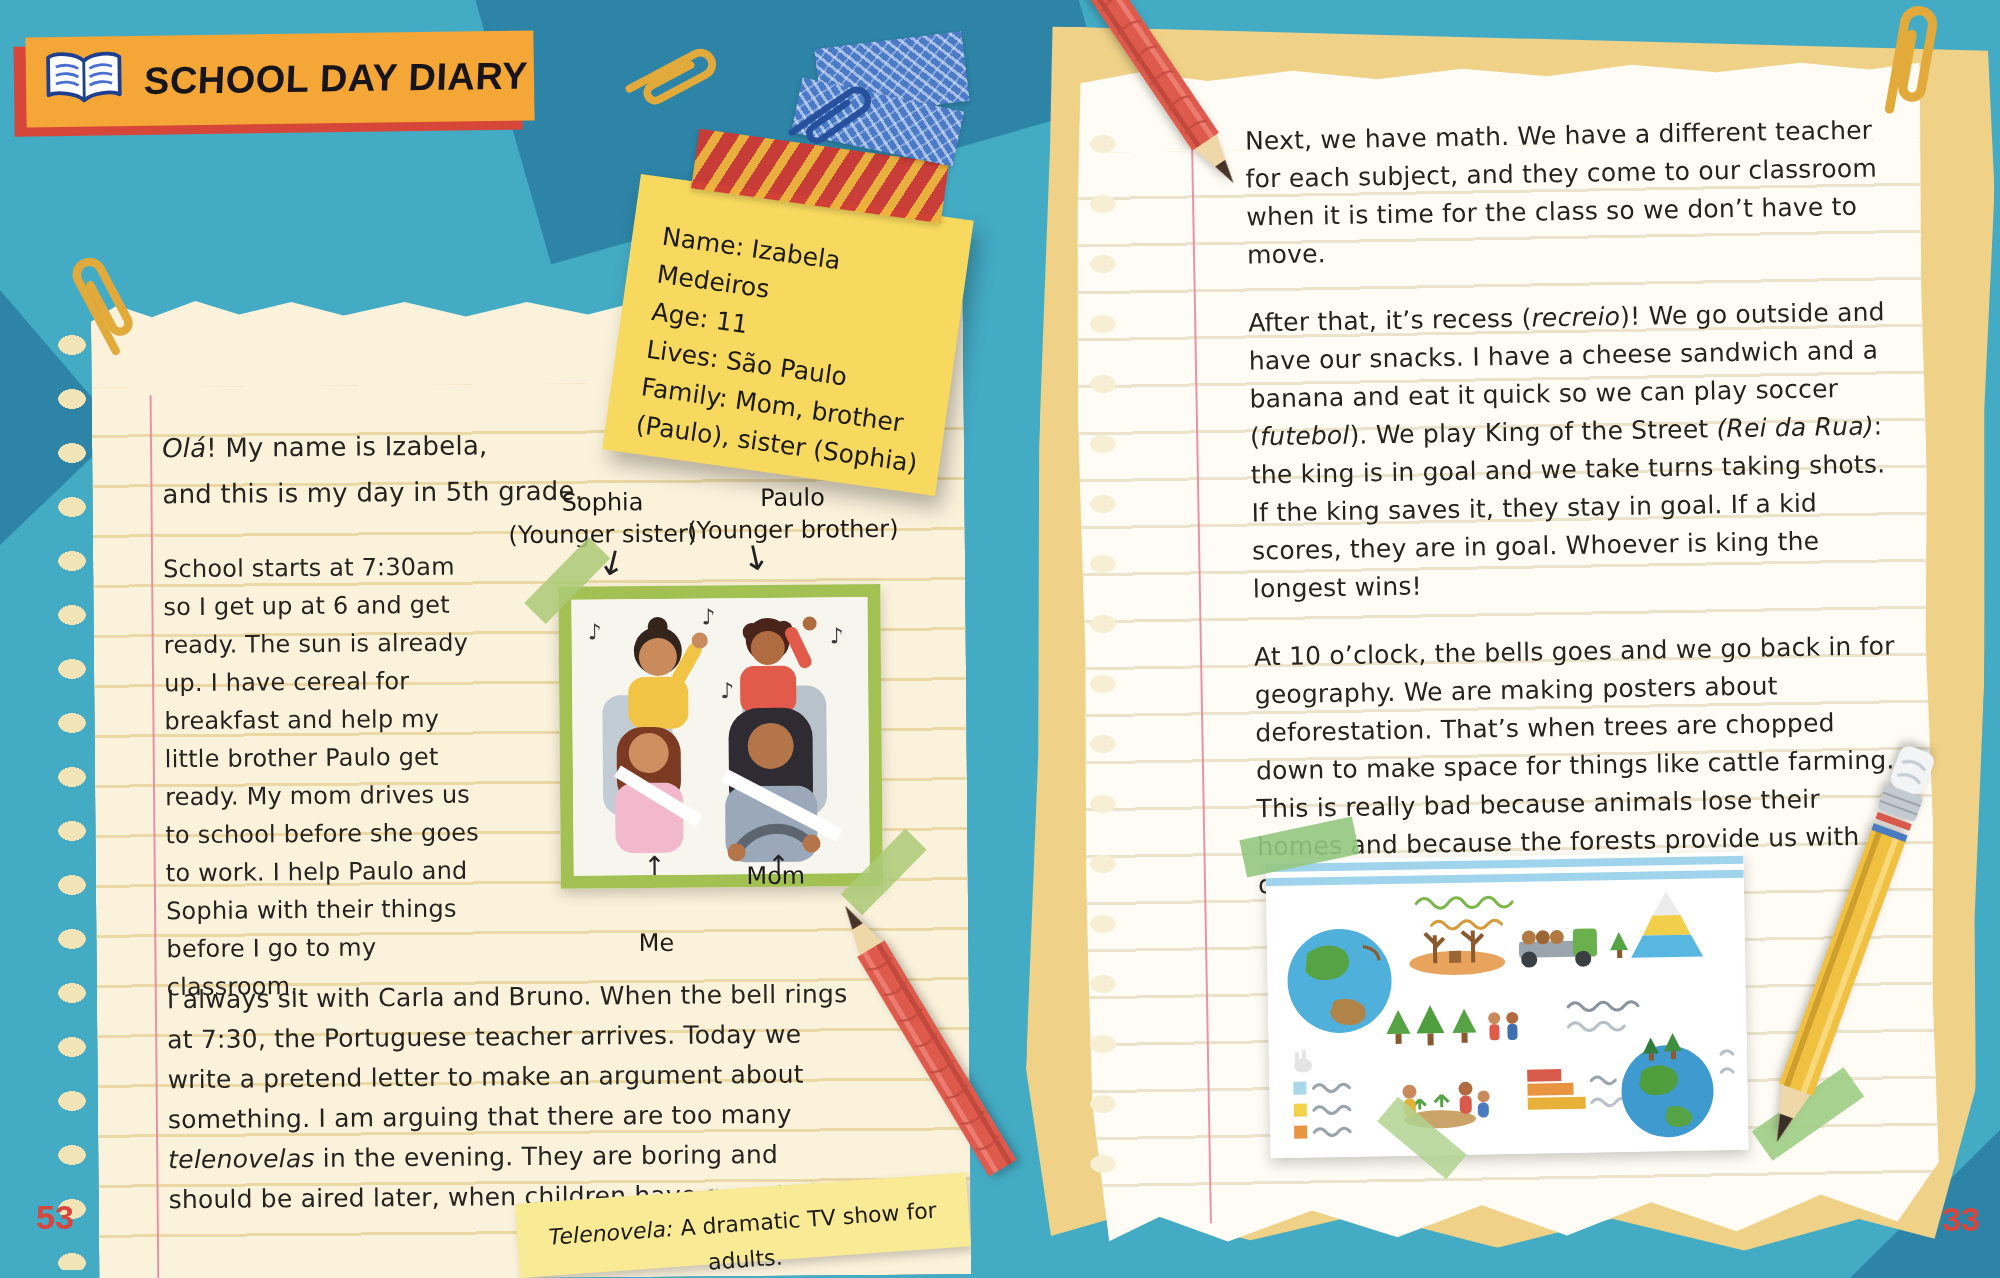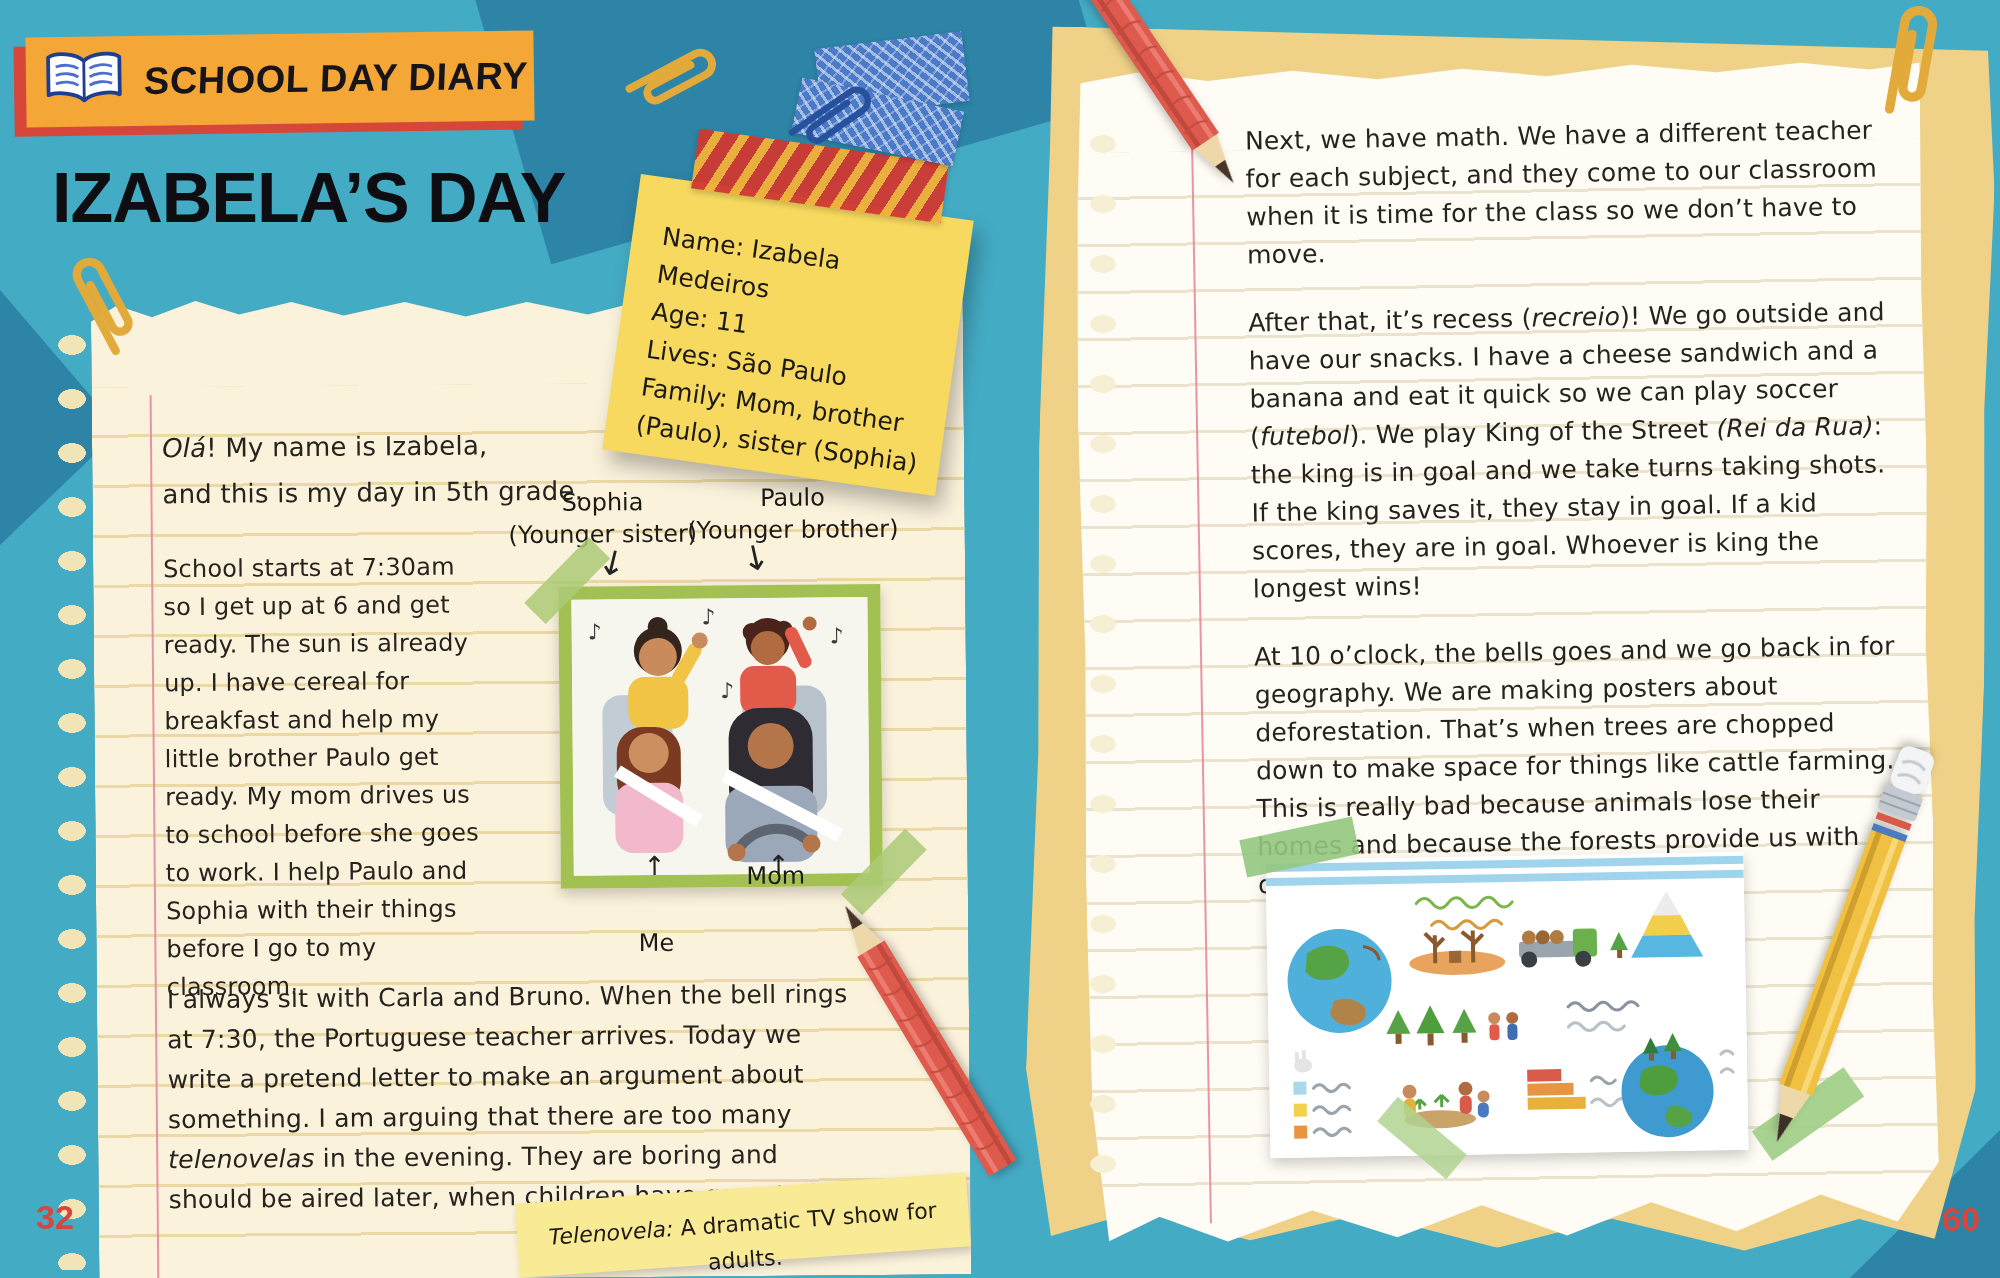--- a/index.html
+++ b/index.html
@@ -326,21 +326,20 @@
     <span>
       <svg viewBox="0 0 88 64" width="84" height="60">
         <path d="M44 12 C36 4 14 2 6 8 L6 48 C14 44 36 46 44 54 C52 46 74 44 82 48 L82 8 C74 2 52 4 44 12 Z" fill="#ffffff" stroke="#1e3f8f" stroke-width="4" stroke-linejoin="round"></path>
         <line x1="44" y1="12" x2="44" y2="54" stroke="#1e3f8f" stroke-width="3"></line>
         <path d="M14 18 C22 15 32 16 38 20 M14 27 C22 24 32 25 38 29 M14 36 C22 33 32 34 38 38" stroke="#4a6fd0" stroke-width="3" fill="none"></path>
         <path d="M74 18 C66 15 56 16 50 20 M74 27 C66 24 56 25 50 29 M74 36 C66 33 56 34 50 38" stroke="#4a6fd0" stroke-width="3" fill="none"></path>
       </svg>
     </span>
     <span class="banner-label">SCHOOL DAY DIARY</span>
   </div>
-  <h1 class="main-title">IZABELA’S DAY</h1>
 
   <div class="sticky-note">
     <div>Name: Izabela Medeiros</div>
     <div>Age: 11</div>
     <div>Lives: São Paulo</div>
     <div>Family: Mom, brother (Paulo), sister (Sophia)</div>
   </div>
   <div class="tape-red"></div>
 
   <div class="stamp stamp1"></div>
@@ -395,16 +394,16 @@
       <rect x="39" y="62" width="6" height="270" fill="#cf9f2e"></rect>
       <rect x="14" y="332" width="36" height="7" fill="#4a7ac0"></rect>
       <rect x="14" y="344" width="36" height="7" fill="#d85a4a"></rect>
       <rect x="12" y="354" width="40" height="26" rx="4" fill="#c3cad1"></rect>
       <path d="M12 362 h40 M12 371 h40" stroke="#9aa4ac" stroke-width="2"></path>
       <rect x="14" y="380" width="36" height="44" rx="10" fill="#f2f4f5"></rect>
       <path d="M20 392 q12 8 24 0 M20 406 q12 8 24 0" stroke="#c3cad1" stroke-width="3" fill="none"></path>
     </svg>
   </span>
 
-  <div class="page-num pn-left">32</div>
-  <div class="page-num pn-right">60</div>
+  <div class="page-num pn-left">53</div>
+  <div class="page-num pn-right">33</div>
 
 </div>
 
 </body></html>

